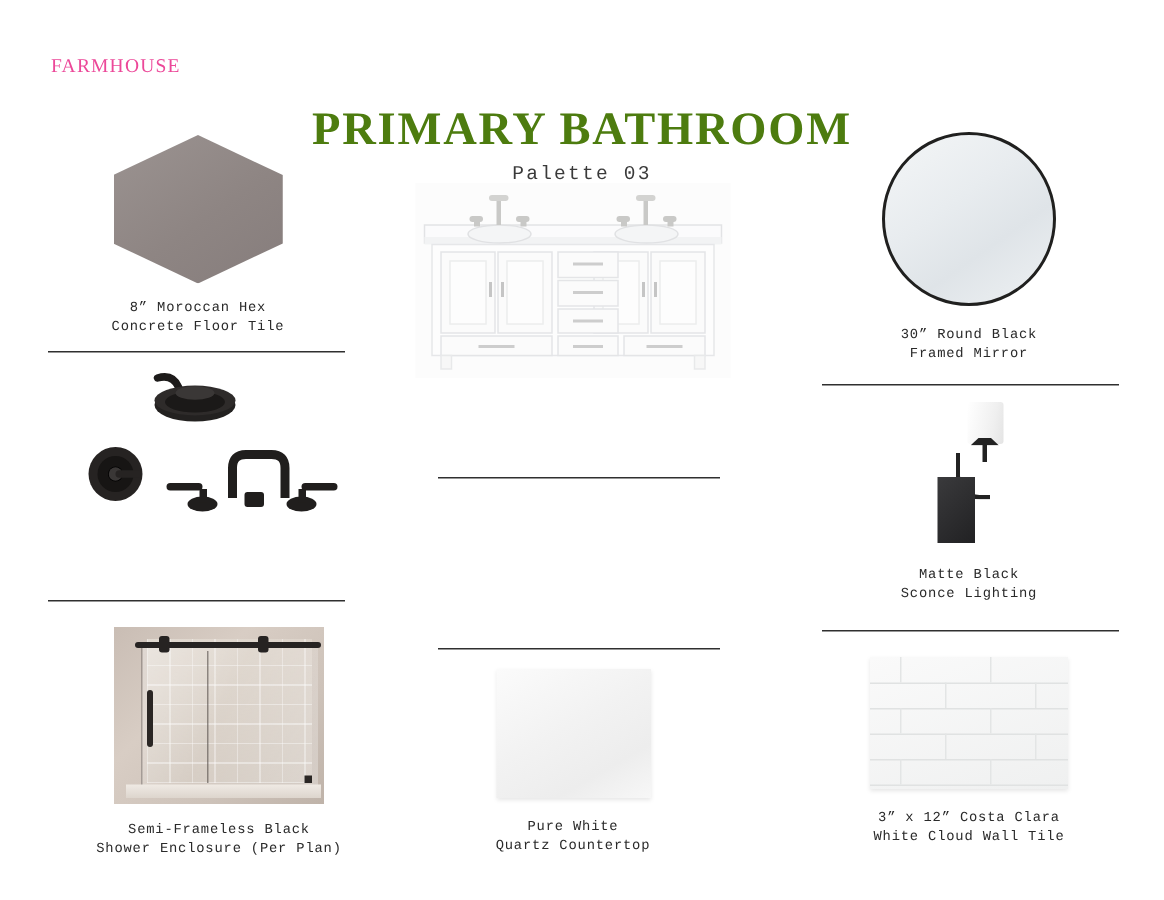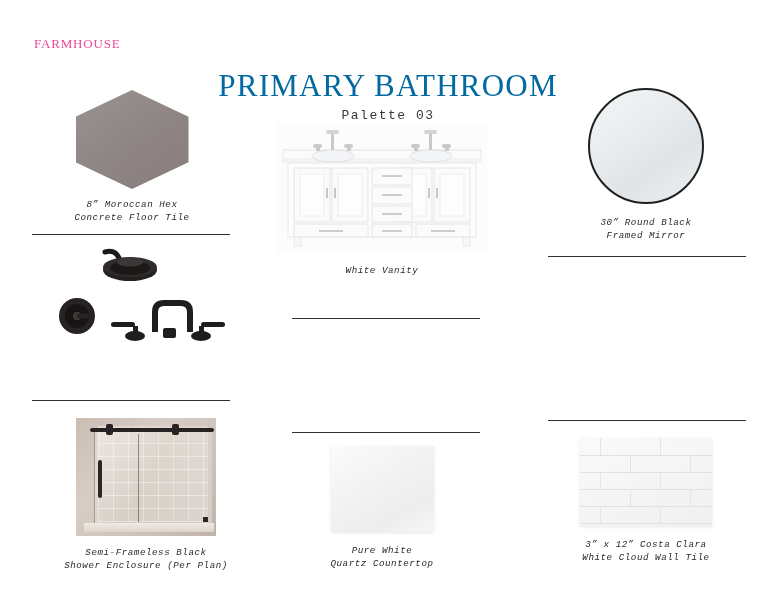--- a/index.html
+++ b/index.html
@@ -15,29 +15,29 @@
   
   .brand{
     position:absolute;left:34px;top:36px;
     font-family:"Liberation Serif","DejaVu Serif",serif;
     font-size:13px;letter-spacing:.8px;color:#ec4899;
   }
   .title{
     position:absolute;left:0;right:0;top:68px;
     text-align:center;
     font-family:"Liberation Serif","DejaVu Serif",serif;
-    font-size:31px;letter-spacing:1.2px;color:#0369a1;
-    font-weight:400;
+    font-size:31px;letter-spacing:1.2px;color:#4d7c0f;
+    font-weight:700;
   }
   .subtitle{
     position:absolute;left:0;right:0;top:108px;
     text-align:center;
     font-size:13px;letter-spacing:1.5px;color:#3a3a3a;
   }
-  .item{position:absolute;font-style:italic;}
+  .item{position:absolute;}
   .caption{
     text-align:center;font-size:9.2px;line-height:13px;
     color:#2a2a2a;letter-spacing:.55px;white-space:pre-line;
   }
   .rule{position:absolute;height:1px;background:#2f2f2f;}
 
   .art{position:relative;}
 
   
   .hex{
@@ -235,21 +235,20 @@
           <rect x="95" y="102" width="40" height="13" fill="#fbfbfb" stroke="#e4e5e7" stroke-width="1"></rect>
           <rect x="105" y="108" width="20" height="2" fill="#cdcdcd"></rect>
           <rect x="139" y="102" width="54" height="13" fill="#fbfbfb" stroke="#e4e5e7" stroke-width="1"></rect>
           <rect x="154" y="108" width="24" height="2" fill="#cdcdcd"></rect>
 
           <rect x="17" y="115" width="7" height="9" fill="#f7f7f7" stroke="#e8e9ea" stroke-width="1"></rect>
           <rect x="186" y="115" width="7" height="9" fill="#f7f7f7" stroke="#e8e9ea" stroke-width="1"></rect>
         </svg>
       </div>
     </div>
-    <div class="caption" style="margin-top:12px;">White Vanity</div>
   </div>
   <div class="rule" style="left:292px;top:318px;width:188px;"></div>
 
   <div class="rule" style="left:292px;top:432px;width:188px;"></div>
 
   <div class="item" style="left:266px;top:446px;width:232px;">
     <div class="art">
       <div class="quartz"></div>
     </div>
     <div class="caption" style="margin-top:12px;">Pure White
@@ -258,20 +257,33 @@
 
   <div class="item" style="left:532px;top:88px;width:228px;">
     <div class="art">
       <div class="mirror"></div>
     </div>
     <div class="caption" style="margin-top:12px;">30” Round Black
 Framed Mirror</div>
   </div>
   <div class="rule" style="left:548px;top:256px;width:198px;"></div>
 
+  <div class="item" style="left:532px;top:272px;width:228px;">
+    <div class="art">
+      <div class="sconce">
+        <div class="shade"></div>
+        <div class="cup"></div>
+        <div class="stem"></div>
+        <div class="arm"></div>
+        <div class="plate"></div>
+      </div>
+    </div>
+    <div class="caption" style="margin-top:8px;">Matte Black
+Sconce Lighting</div>
+  </div>
   <div class="rule" style="left:548px;top:420px;width:198px;"></div>
 
   <div class="item" style="left:532px;top:438px;width:228px;">
     <div class="art">
       <div class="walltile">
         <div class="row" style="top:0px;">
             <i style="left:40px;"></i>
             <i style="left:100px;"></i>
           </div>
         <div class="row" style="top:17px;">

